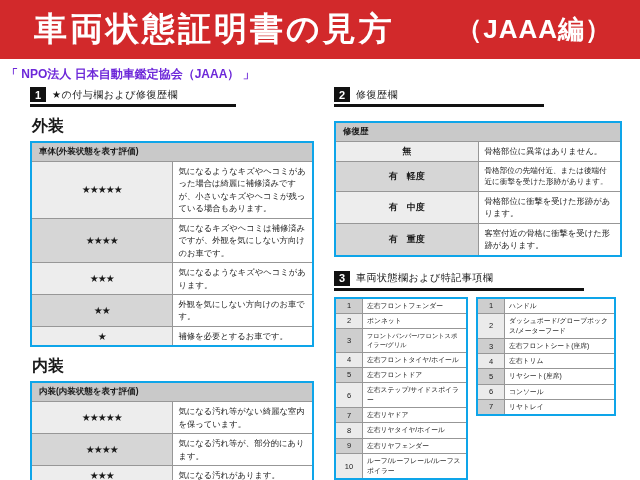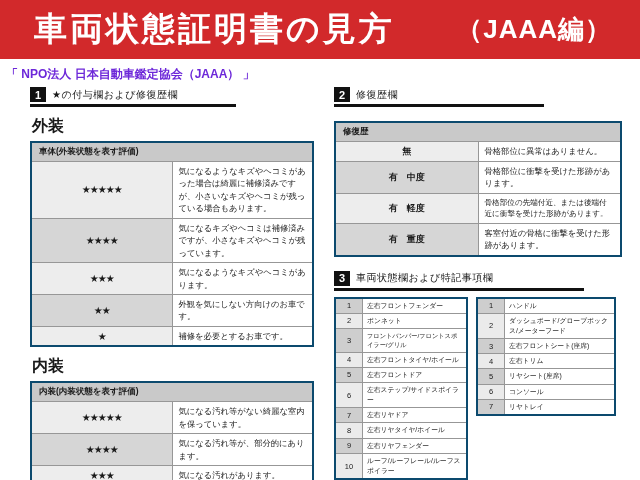--- a/index.html
+++ b/index.html
@@ -26,21 +26,21 @@
   .sec-head.w1{width:206px;}
   .sec-head.w2{width:210px;}
   .sec-head.w3{width:250px;}
   .sec-num{background:#111;color:#fff;width:16px;height:15px;font-size:11px;font-weight:bold;
     display:flex;align-items:center;justify-content:center;flex:0 0 auto;}
   .sec-title{font-size:10px;font-weight:normal;letter-spacing:0.5px;white-space:nowrap;}
   .group-label{font-size:16px;font-weight:bold;margin:9px 0 4px 2px;}
   
   table{border-collapse:collapse;width:100%;table-layout:fixed;}
   td,th{border:1px solid #979797;}
-  table{border:2px solid #0c4a6e;}
+  table{border:2px solid #0ea5e9;}
   th{background:#c9c9c9;font-size:8.5px;font-weight:bold;text-align:left;padding:3px 7px;height:12px;}
   
   .alt-a tbody tr:nth-child(odd) td:first-child{background:#ededed;}
   .alt-a tbody tr:nth-child(even) td:first-child{background:#d6d6d6;}
   
   .alt-b tbody tr:nth-child(odd) td:first-child{background:#cecece;}
   .alt-b tbody tr:nth-child(even) td:first-child{background:#ebebeb;}
   .star-cell{width:66px;text-align:center;font-size:10px;letter-spacing:-1px;padding:2px 1px;}
   .desc-cell{font-size:8.3px;padding:3px 6px;line-height:1.5;color:#222;background:#fff;}
   .grade-cell{width:58px;text-align:center;font-size:9px;font-weight:bold;padding:3px 2px;}
@@ -78,21 +78,21 @@
           <th colspan="2">車体(外装状態を表す評価)</th>
         </tr>
       </thead>
       <tbody>
         <tr class="ext-row1">
           <td class="star-cell">★★★★★</td>
           <td class="desc-cell">気になるようなキズやヘコミがあった場合は綺麗に補修済みですが、小さいなキズやヘコミが残っている場合もあります。</td>
         </tr>
         <tr class="ext-row2">
           <td class="star-cell">★★★★</td>
-          <td class="desc-cell">気になるキズやヘコミは補修済みですが、小さなキズやヘコミが残っています。</td>
+          <td class="desc-cell">気になるキズやヘコミは補修済みですが、外観を気にしない方向けのお車です。</td>
         </tr>
         <tr>
           <td class="star-cell">★★★</td>
           <td class="desc-cell one-line">気になるようなキズやヘコミがあります。</td>
         </tr>
         <tr>
           <td class="star-cell">★★</td>
           <td class="desc-cell one-line">外観を気にしない方向けのお車です。</td>
         </tr>
         <tr>
@@ -142,26 +142,26 @@
         <tr>
           <th colspan="2">修復歴</th>
         </tr>
       </thead>
       <tbody>
         <tr>
           <td class="grade-cell">無</td>
           <td class="desc-cell one-line">骨格部位に異常はありません。</td>
         </tr>
         <tr>
+          <td class="grade-cell">有　軽度</td>
+          <td class="desc-cell one-line" style="font-size:7.6px;">骨格部位の先端付近、または後端付近に衝撃を受けた形跡があります。</td>
+        </tr>
+        <tr>
           <td class="grade-cell">有　中度</td>
           <td class="desc-cell one-line">骨格部位に衝撃を受けた形跡があります。</td>
-        </tr>
-        <tr>
-          <td class="grade-cell">有　軽度</td>
-          <td class="desc-cell one-line" style="font-size:7.6px;">骨格部位の先端付近、または後端付近に衝撃を受けた形跡があります。</td>
         </tr>
         <tr>
           <td class="grade-cell">有　重度</td>
           <td class="desc-cell one-line">客室付近の骨格に衝撃を受けた形跡があります。</td>
         </tr>
       </tbody>
     </table>
 
     <div class="sec-head w3" style="margin-top:14px;">
       <span class="sec-num">3</span>

